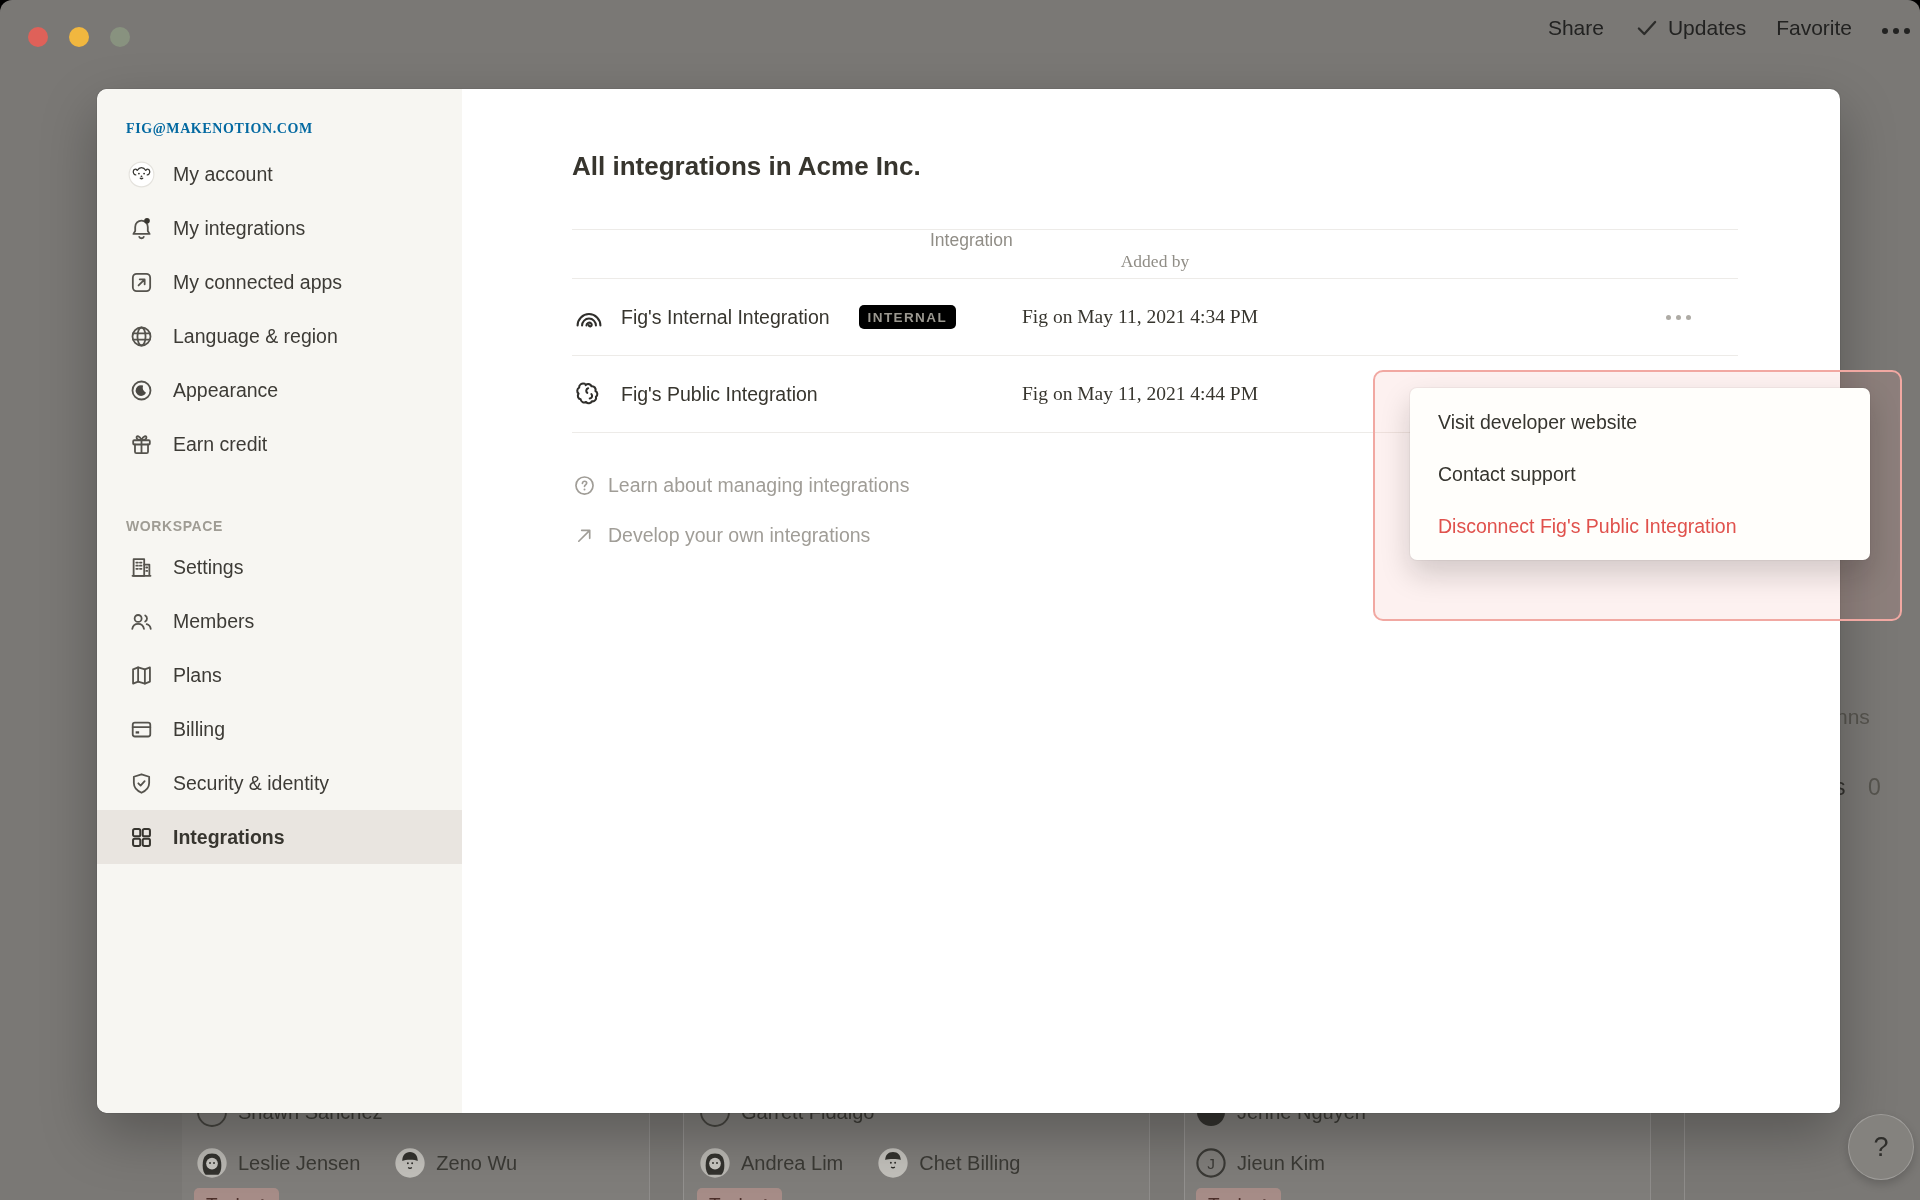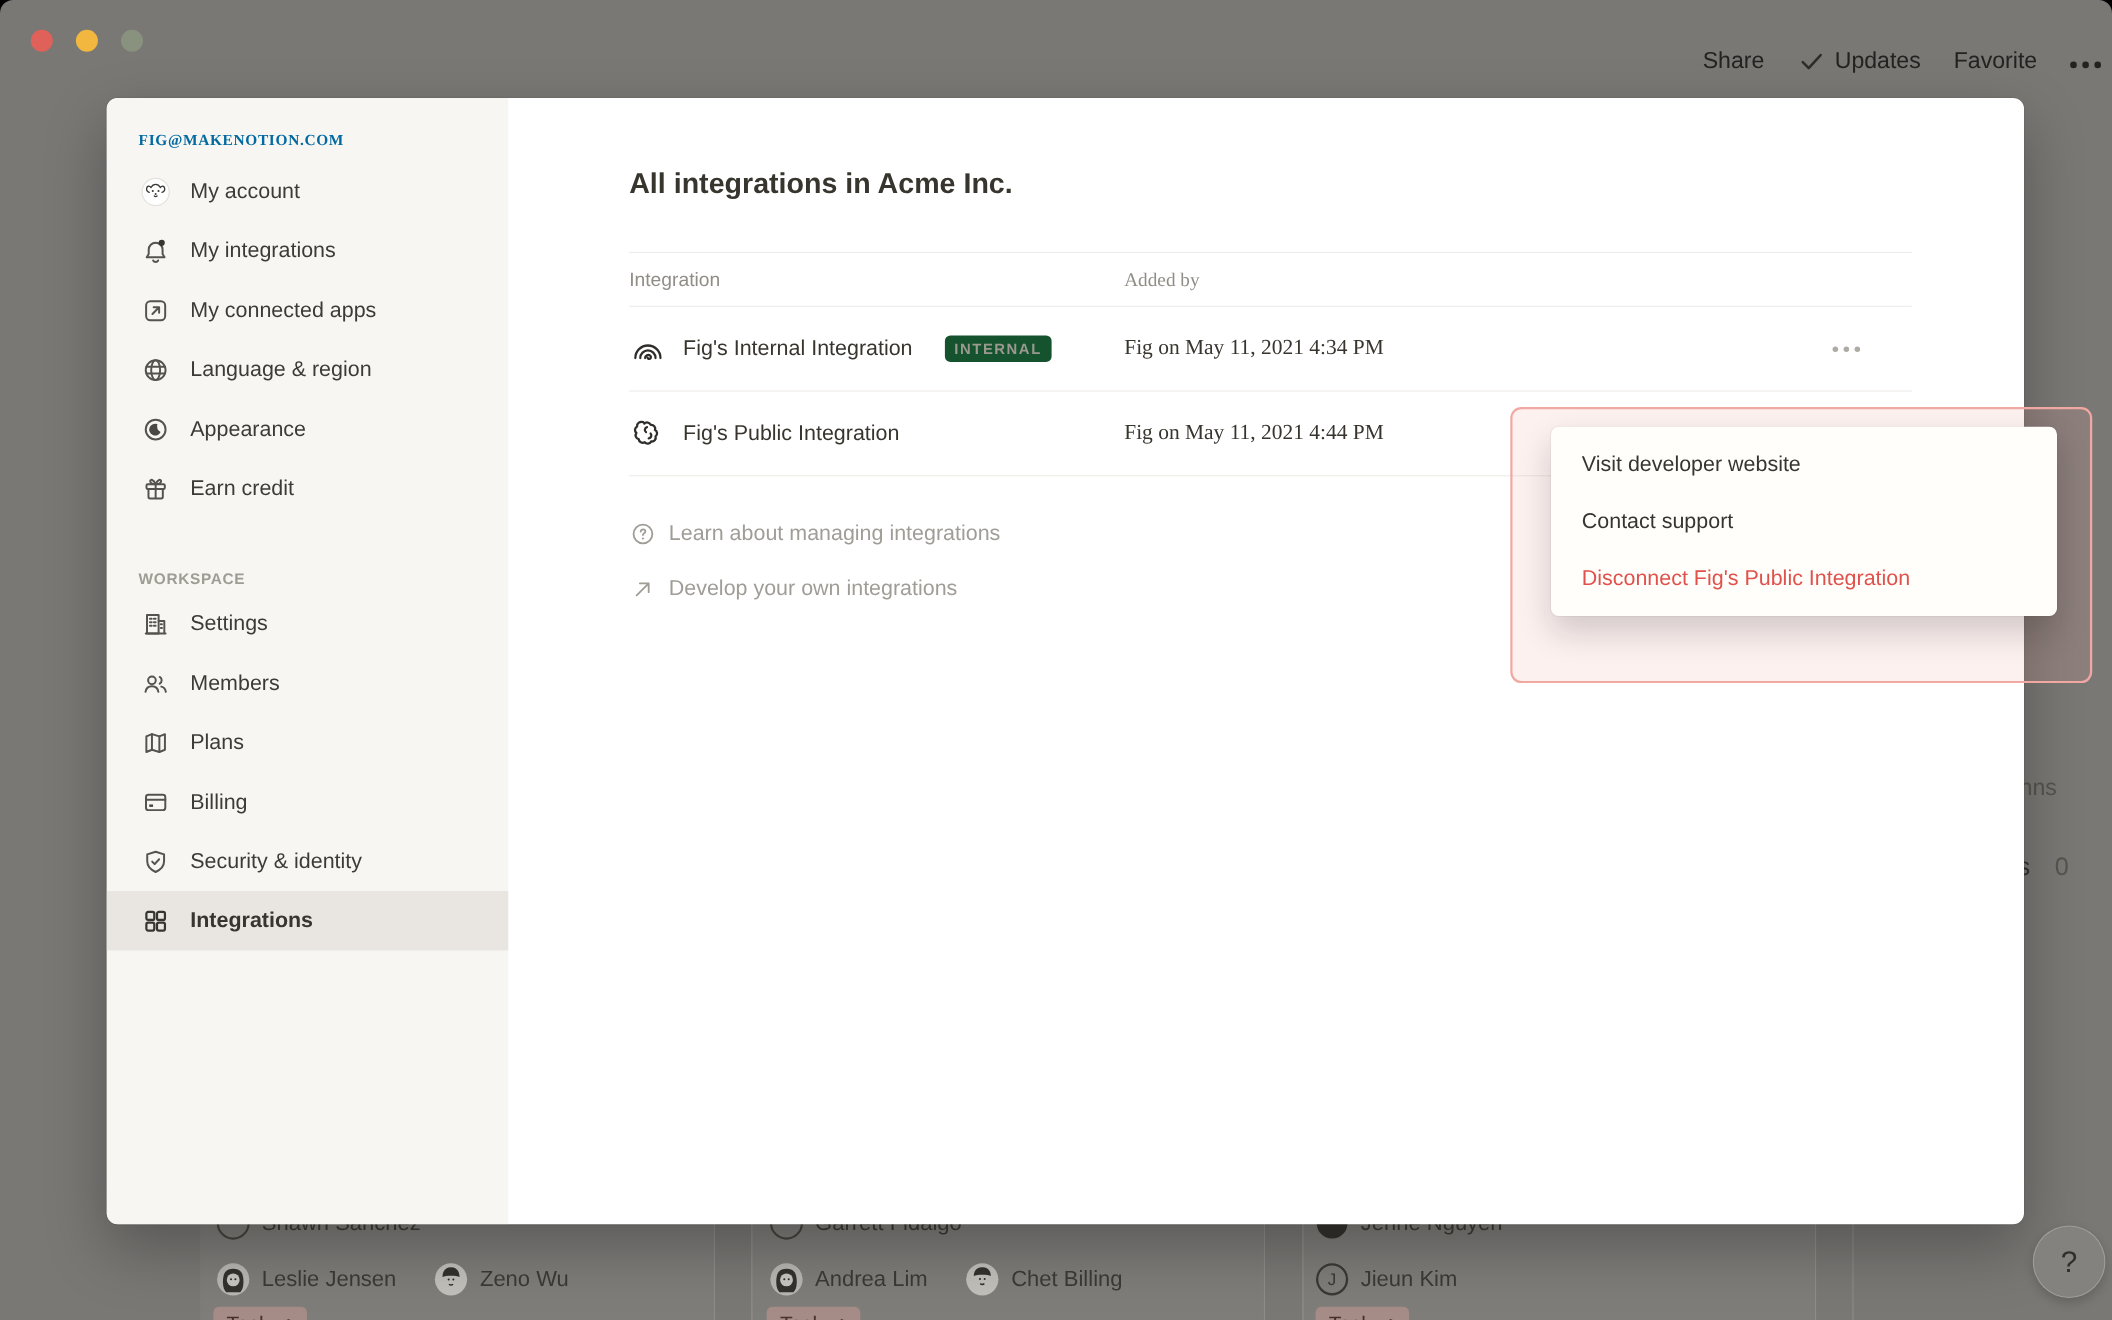--- a/index.html
+++ b/index.html
@@ -4,21 +4,21 @@
 <style>
   html,body{margin:0;padding:0;background:#000;}
   .screen{position:relative;width:1920px;height:1200px;overflow:hidden;background:#000;
     font-family:"Liberation Sans","DejaVu Sans",sans-serif;color:#37352f;}
   .window{position:absolute;inset:0;background:#7a7875;border-radius:12px 12px 0 0;overflow:hidden;}
 
   
   .traffic{position:absolute;top:27px;left:28px;display:flex;gap:21px;z-index:3;}
   .tl{width:20px;height:20px;border-radius:50%;}
   .topbar-right{position:absolute;top:15px;right:10px;display:flex;align-items:center;gap:30px;z-index:3;
-    font-size:21px;color:#222221;margin-top:28px;}
+    font-size:21px;color:#222221;}
   .tb-btn{display:flex;align-items:center;gap:8px;cursor:default;}
   .tb-dots{display:flex;gap:5px;align-items:center;padding-top:6px;}
   .tb-dots i{width:6px;height:6px;border-radius:50%;background:#222221;}
 
   
   .board{position:absolute;inset:0;z-index:1;}
   .vline{position:absolute;top:1080px;bottom:0;width:1px;background:rgba(255,255,255,0.16);}
   .colshade{position:absolute;top:1080px;bottom:0;background:rgba(255,255,255,0.04);}
   .b-row{position:absolute;display:flex;align-items:center;gap:10px;font-size:20px;color:#3b3a35;}
   .b-av{width:32px;height:32px;flex:none;}
@@ -45,29 +45,29 @@
   .si svg{width:27px;height:27px;display:block;fill:none;stroke:#55534d;stroke-width:1.6;stroke-linecap:round;stroke-linejoin:round;}
   .si.sel{background:#e9e5e0;font-weight:bold;color:#37352f;}
   .si.sel svg{stroke:#37352f;stroke-width:1.8;}
   .si .avwrap svg{stroke:#3a3935;stroke-width:1.1;}
 
   
   .content{flex:1;padding-left:110px;box-sizing:border-box;position:relative;}
   .page-title{margin-top:62px;font-size:26px;font-weight:bold;color:#37352e;height:34px;}
   .tbl{width:1166px;margin-top:44px;}
   .tbl-head{display:flex;align-items:center;height:48px;border-top:1px solid #edebe8;border-bottom:1px solid #edebe8;
-    font-size:17.5px;color:#908d86;}
+    font-size:17.5px;color:#908d86;flex-direction:column;}
   .c-name{width:450px;flex:none;display:flex;align-items:center;gap:15px;}
   .c-added{flex:1;display:flex;align-items:flex-start;font-family:Liberation Serif, serif;}
   .c-more{width:120px;flex:none;display:flex;justify-content:center;}
   .tbl-row{display:flex;align-items:center;height:76px;border-bottom:1px solid #edebe8;font-size:19.5px;color:#37352e;}
   .row-ic{width:34px;height:34px;flex:none;}
   .row-ic svg{width:34px;height:34px;display:block;fill:none;stroke:#2f2e2b;stroke-width:1.7;stroke-linecap:round;stroke-linejoin:round;}
   .int-name{font-weight:normal;white-space:nowrap;}
-  .badge{margin-left:14px;background:#14532d;color:#9b9890;border-radius:5px;font-size:13.5px;letter-spacing:1.4px;
+  .badge{margin-left:14px;background:#000000;color:#9b9890;border-radius:5px;font-size:13.5px;letter-spacing:1.4px;
     padding:5px 9px 4px;font-weight:bold;}
   .dots{display:flex;gap:5px;cursor:default;}
   .dots i{width:5px;height:5px;border-radius:50%;background:#aeaba5;}
   .links{margin-top:27px;}
   .link-row{height:50px;display:flex;align-items:center;gap:11px;font-size:19.5px;color:#a09d97;cursor:default;}
   .link-row svg{width:25px;height:25px;fill:none;stroke:#a09d97;stroke-width:1.6;stroke-linecap:round;stroke-linejoin:round;}
 
   
   .pinkbox{position:absolute;left:1373px;top:370px;width:529px;height:251px;border:2.5px solid #f1a8a2;
     border-radius:10px;background:rgba(241,168,162,0.16);z-index:4;box-sizing:border-box;}

